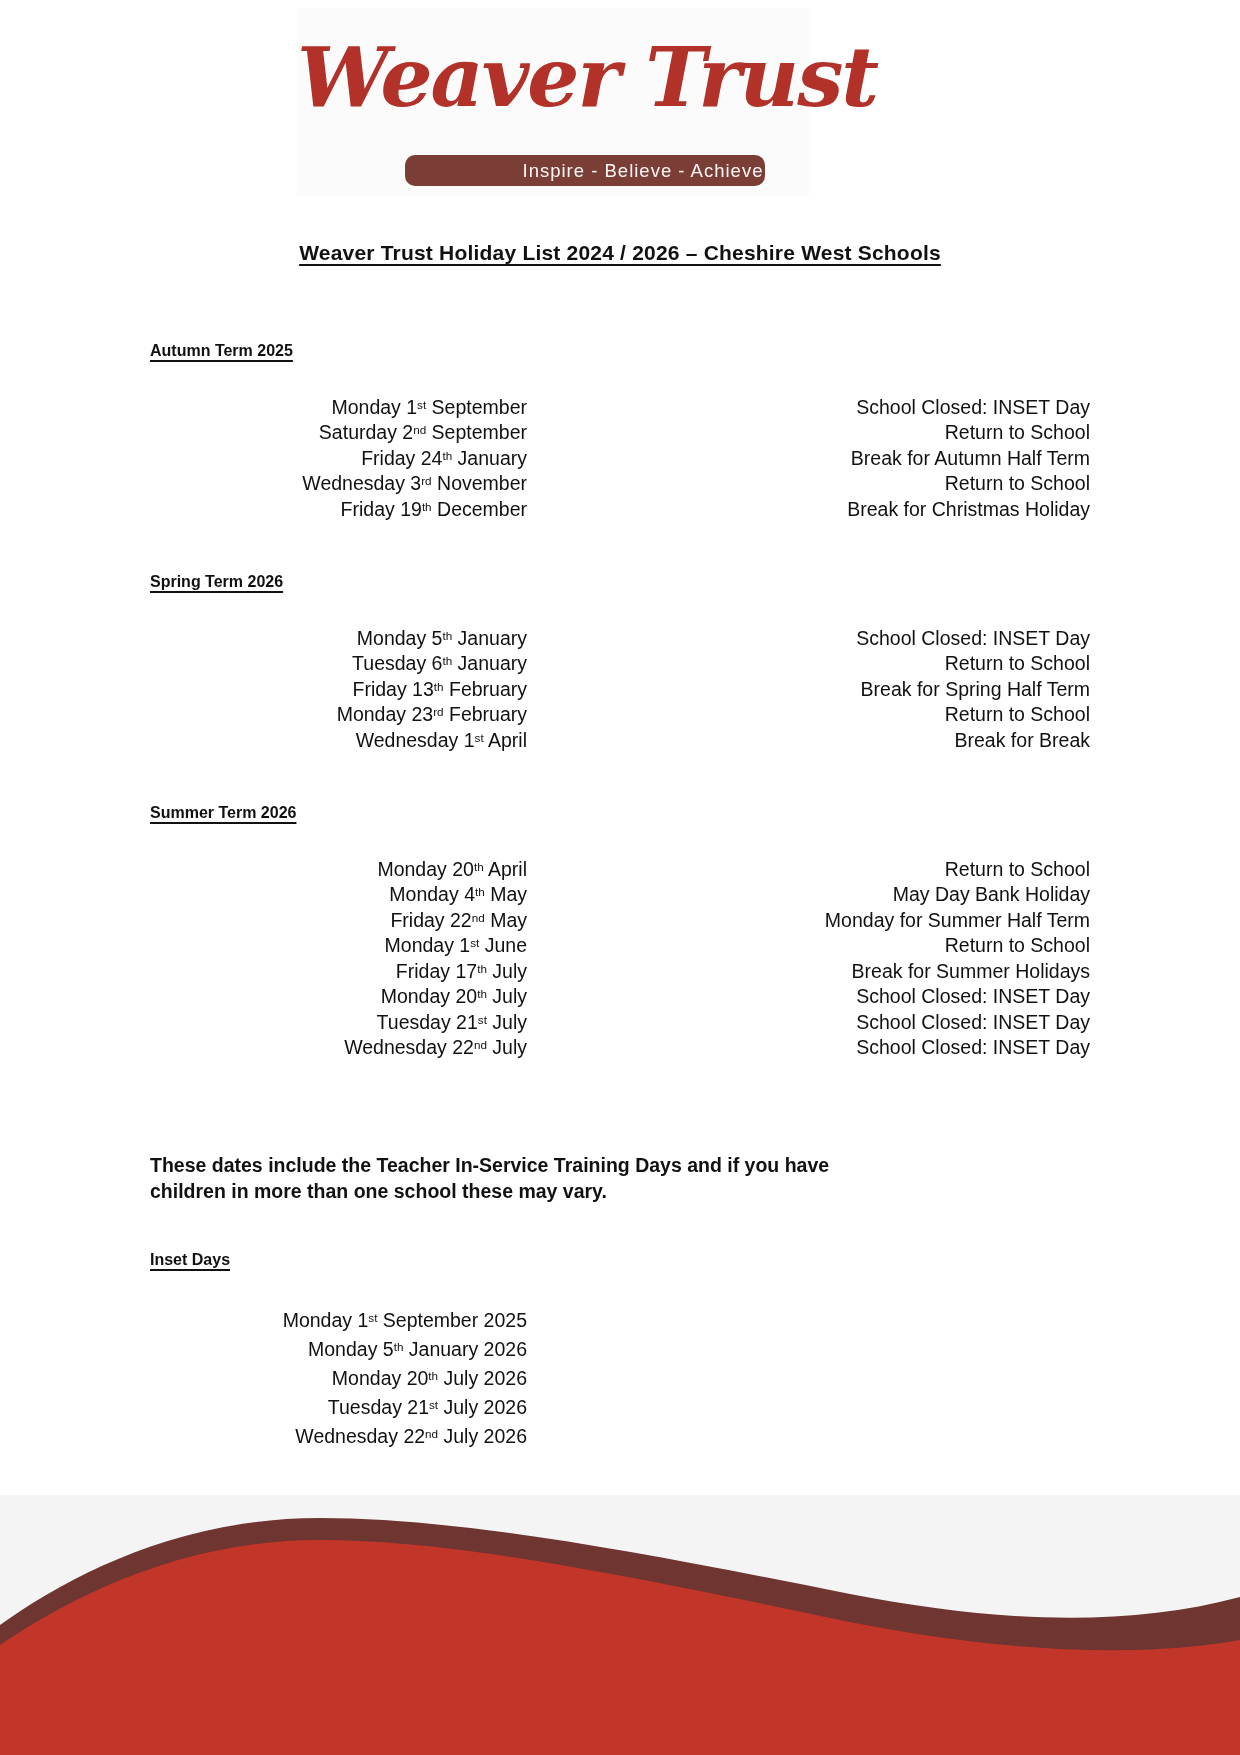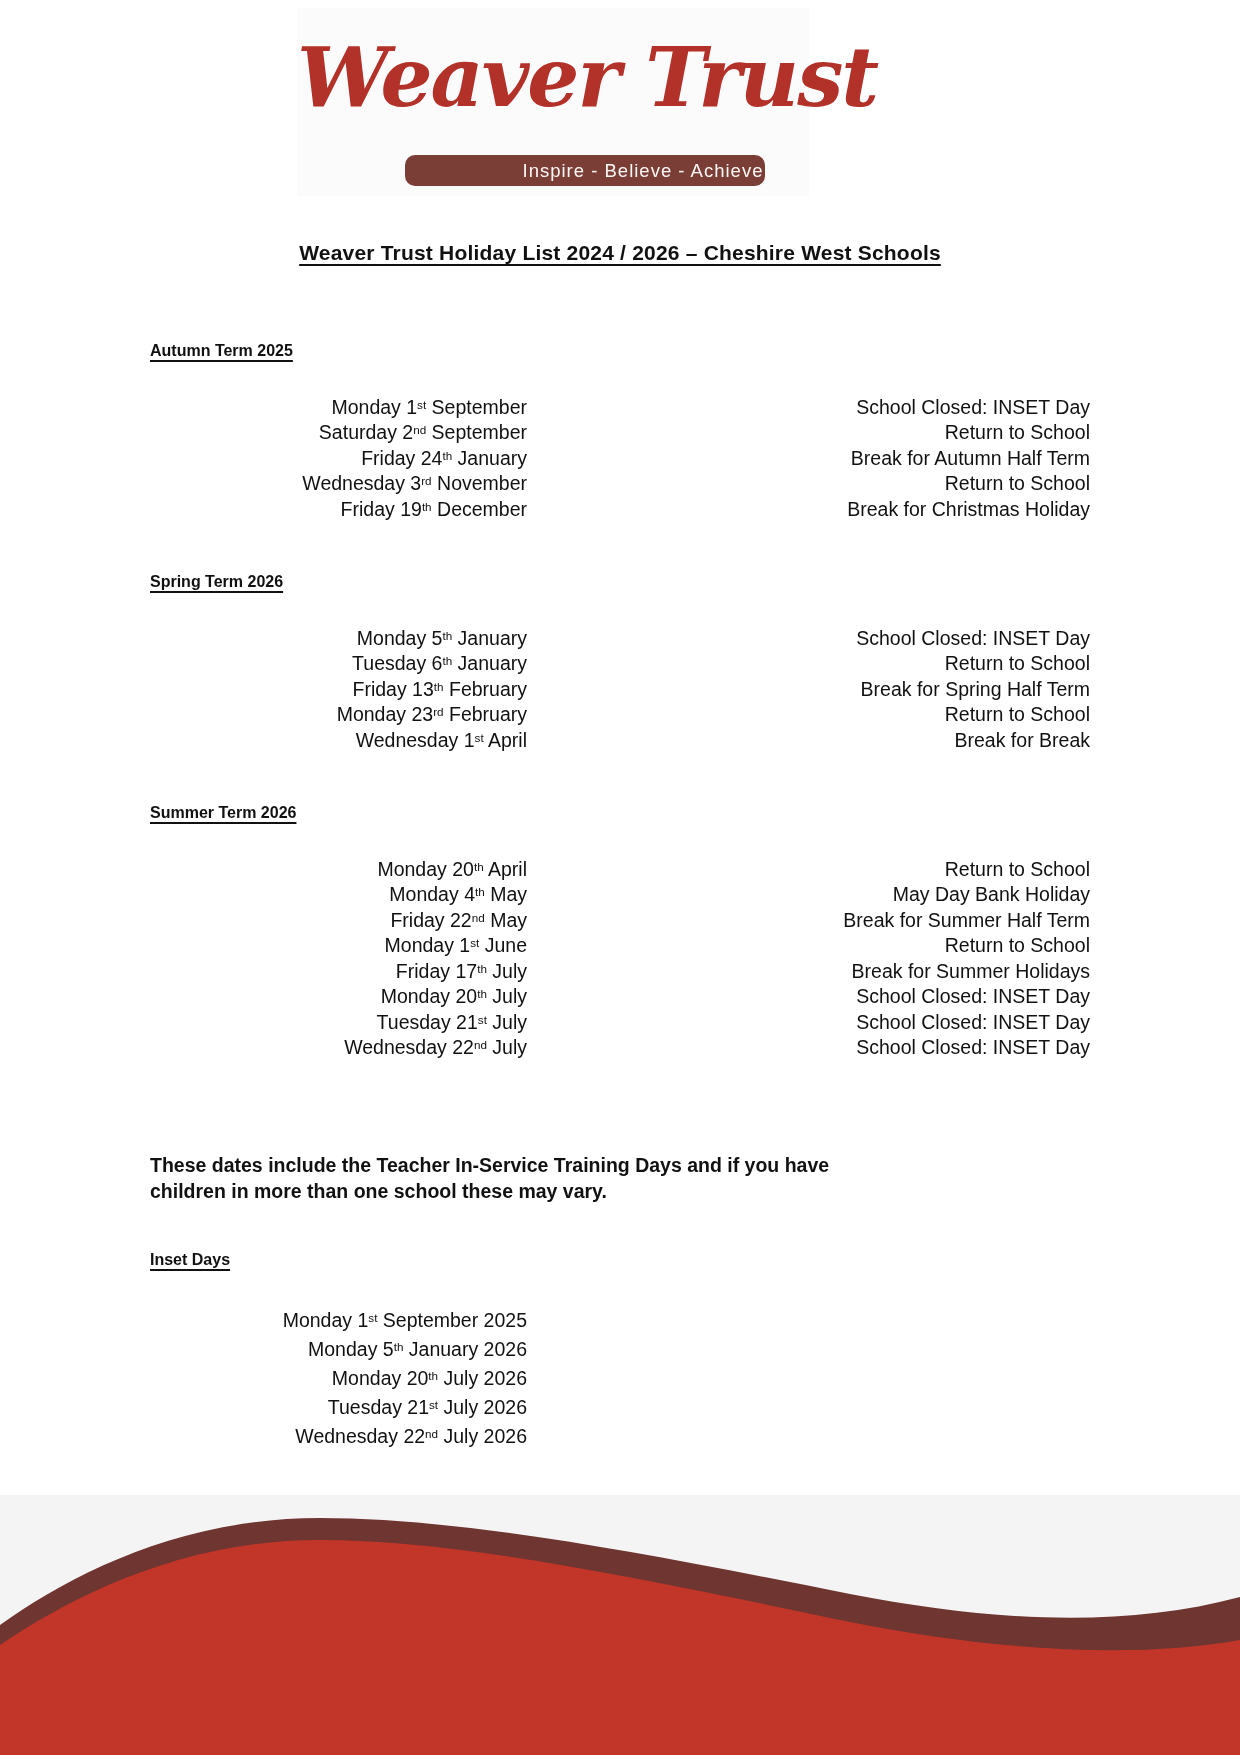--- a/index.html
+++ b/index.html
@@ -142,21 +142,21 @@
           <div class="desc">Return to School</div>
         </div>
 
         <div class="row">
           <div class="date"><span>Monday 4</span><sup>th</sup><span> May</span></div>
           <div class="desc">May Day Bank Holiday</div>
         </div>
 
         <div class="row">
           <div class="date"><span>Friday 22</span><sup>nd</sup><span> May</span></div>
-          <div class="desc">Break for Summer Half Term</div>
+          <div class="desc">Monday for Summer Half Term</div>
         </div>
 
         <div class="row">
           <div class="date"><span>Monday 1</span><sup>st</sup><span> June</span></div>
           <div class="desc">Return to School</div>
         </div>
 
         <div class="row">
           <div class="date"><span>Friday 17</span><sup>th</sup><span> July</span></div>
           <div class="desc">Break for Summer Holidays</div>

